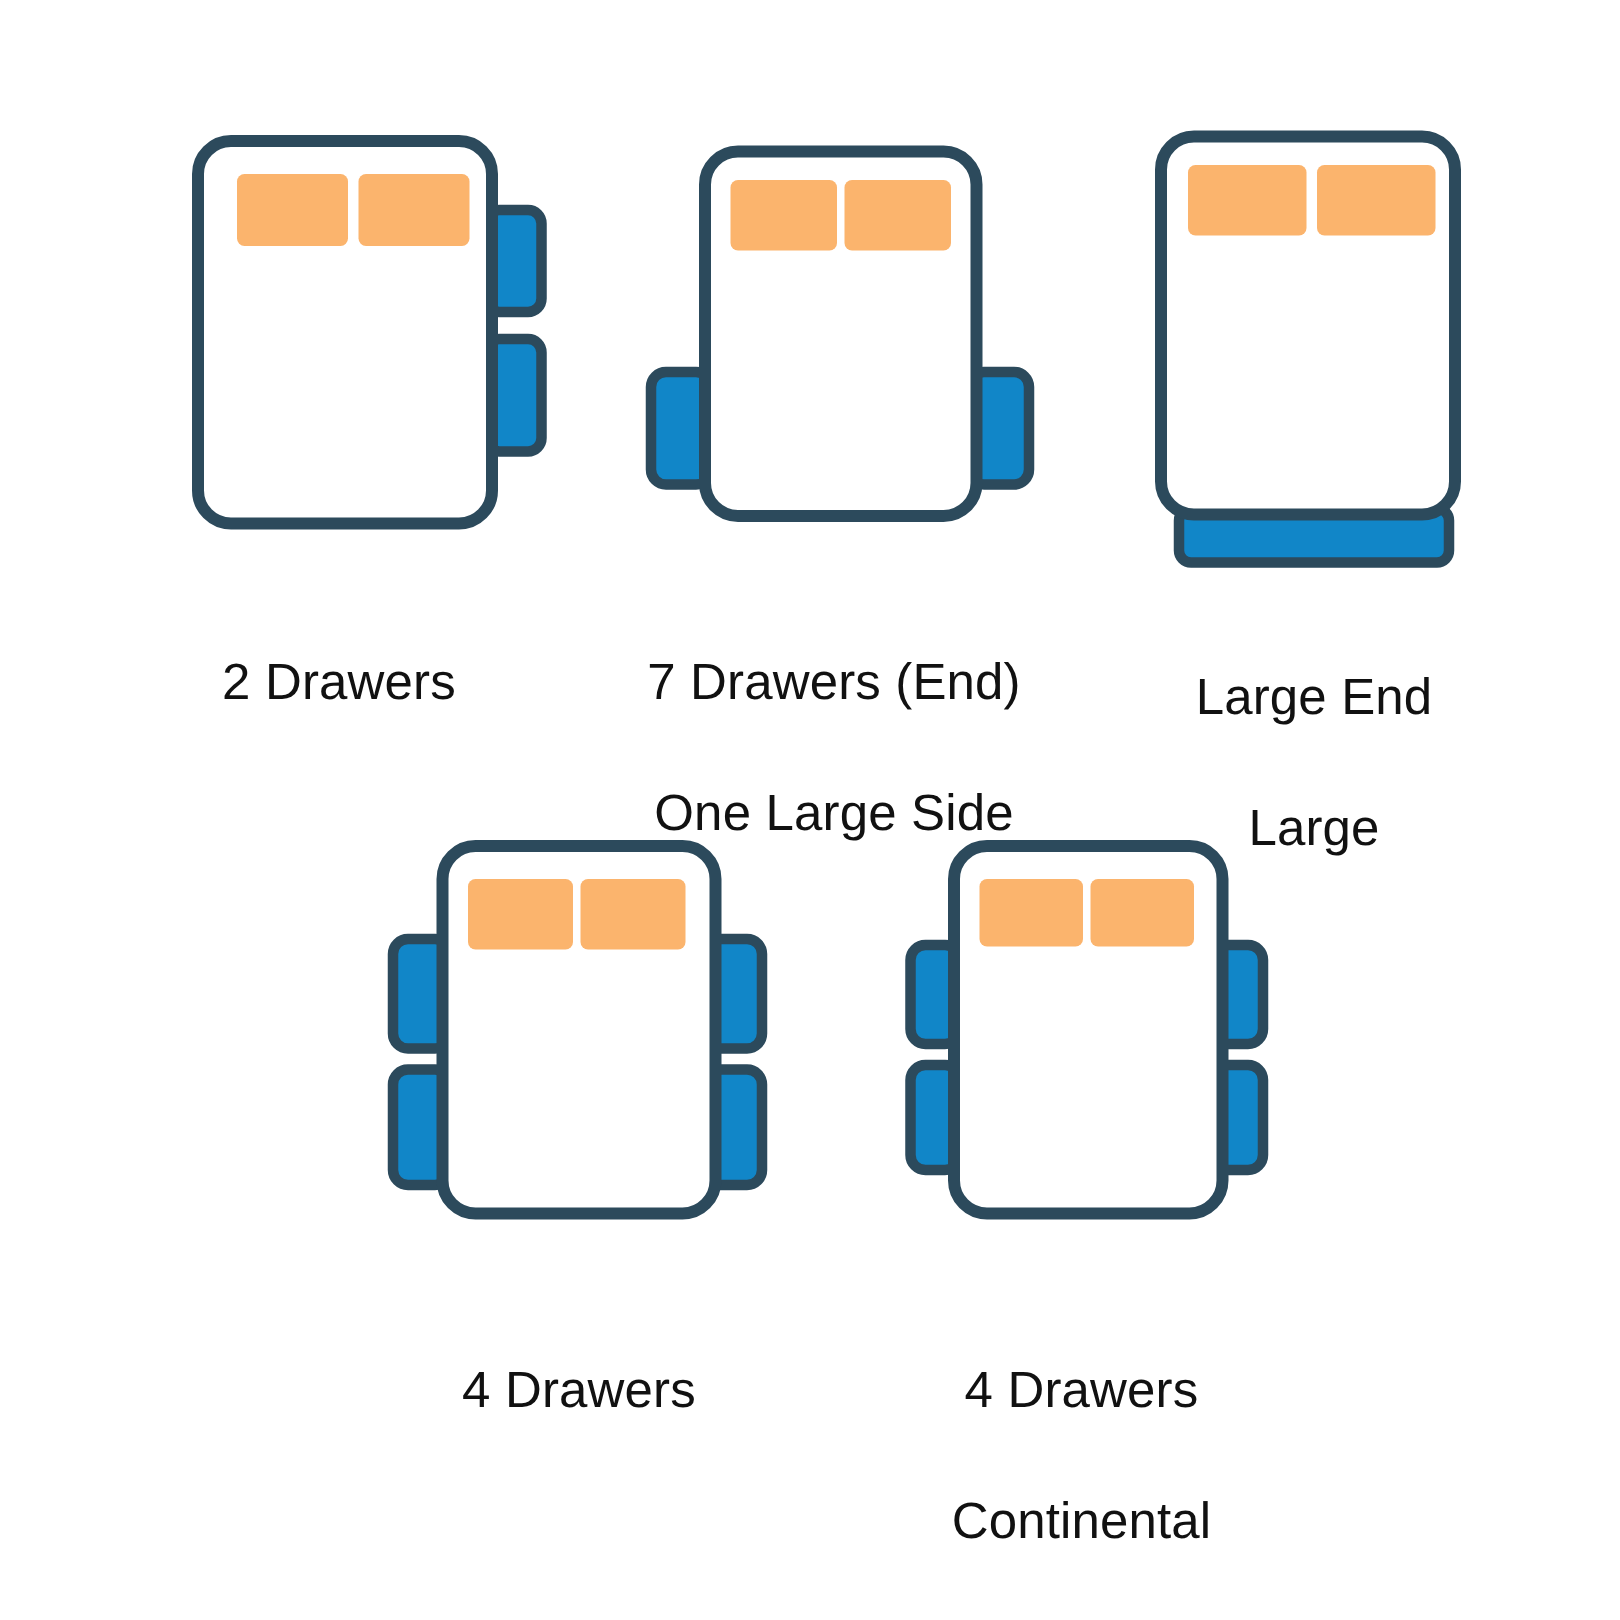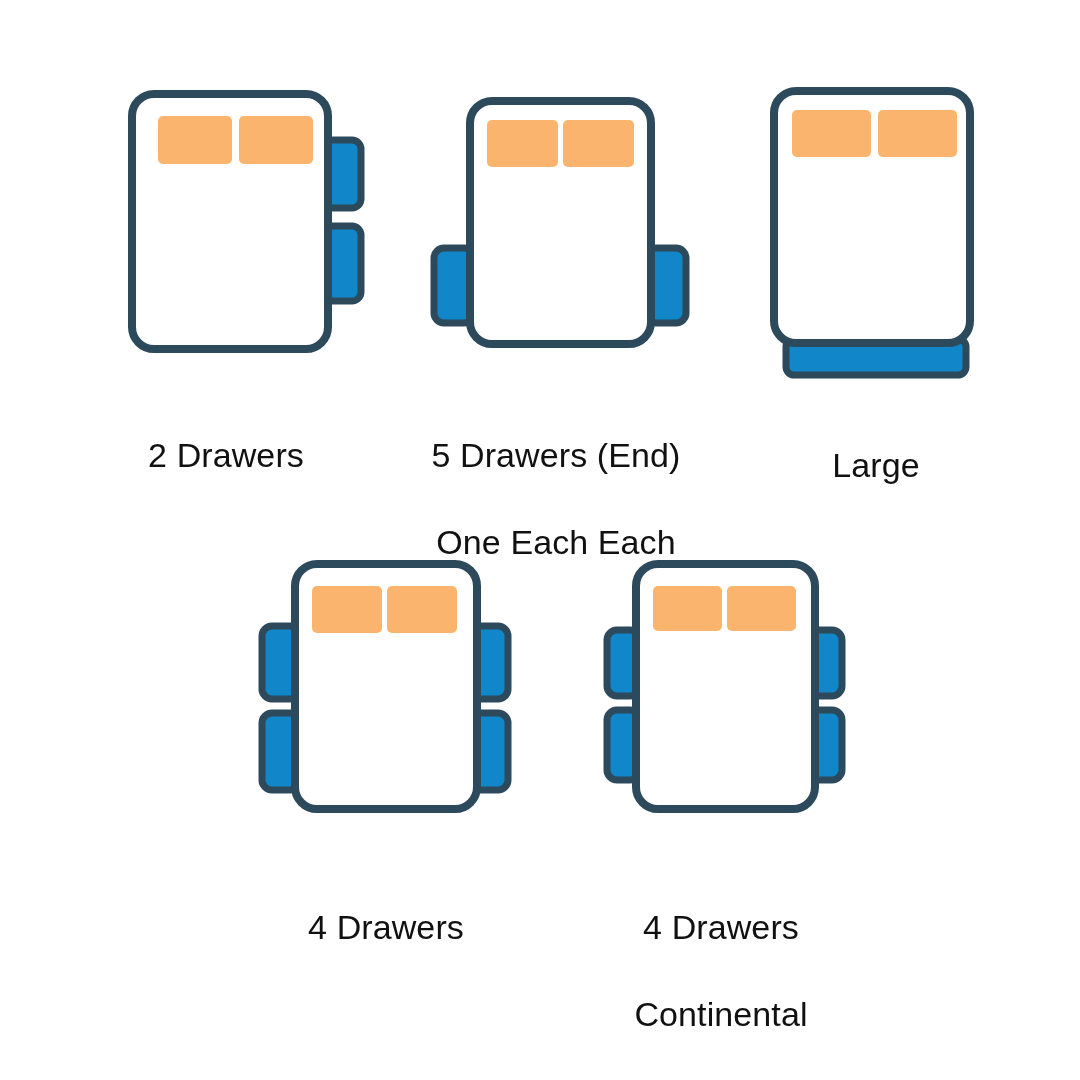--- a/index.html
+++ b/index.html
@@ -52,36 +52,37 @@
 
       <rect x="218" y="153" width="40" height="75" rx="10" ry="10" fill="#1186C8" stroke="#2C4A5C" stroke-width="7"></rect>
 
       <rect x="42" y="6" width="181" height="243" rx="22" ry="22" fill="#FFFFFF" stroke="#2C4A5C" stroke-width="8"></rect>
 
       <rect x="59" y="25" width="71" height="47" rx="5" ry="5" fill="#FBB46D"></rect>
       <rect x="135" y="25" width="71" height="47" rx="5" ry="5" fill="#FBB46D"></rect>
     </svg>
   </div>
   <div class="caption" style="left:385px;top:390px;width:310px;">
-    <div>5 Drawers (End)</div>
-    <div>One Each Each</div>
+    <div>7 Drawers (End)</div>
+    <div>One Large Side</div>
   </div>
 
   <div class="bed-figure" style="left:752px;top:85px;">
     <svg width="215" height="295" viewBox="0 0 215 295" xmlns="http://www.w3.org/2000/svg">
 
       <rect x="18" y="254" width="180" height="36" rx="8" ry="8" fill="#1186C8" stroke="#2C4A5C" stroke-width="7"></rect>
 
       <rect x="6" y="6" width="196" height="252" rx="22" ry="22" fill="#FFFFFF" stroke="#2C4A5C" stroke-width="8"></rect>
 
       <rect x="24" y="25" width="79" height="47" rx="5" ry="5" fill="#FBB46D"></rect>
       <rect x="110" y="25" width="79" height="47" rx="5" ry="5" fill="#FBB46D"></rect>
     </svg>
   </div>
   <div class="caption" style="left:730px;top:400px;width:260px;">
+    <div>Large End</div>
     <div>Large</div>
   </div>
 
   <div class="bed-figure" style="left:240px;top:558px;">
     <svg width="260" height="265" viewBox="0 0 260 265" xmlns="http://www.w3.org/2000/svg">
 
       <rect x="6" y="68" width="38" height="73" rx="10" ry="10" fill="#1186C8" stroke="#2C4A5C" stroke-width="7"></rect>
       <rect x="6" y="155" width="38" height="77" rx="10" ry="10" fill="#1186C8" stroke="#2C4A5C" stroke-width="7"></rect>
 
       <rect x="214" y="68" width="38" height="73" rx="10" ry="10" fill="#1186C8" stroke="#2C4A5C" stroke-width="7"></rect>

